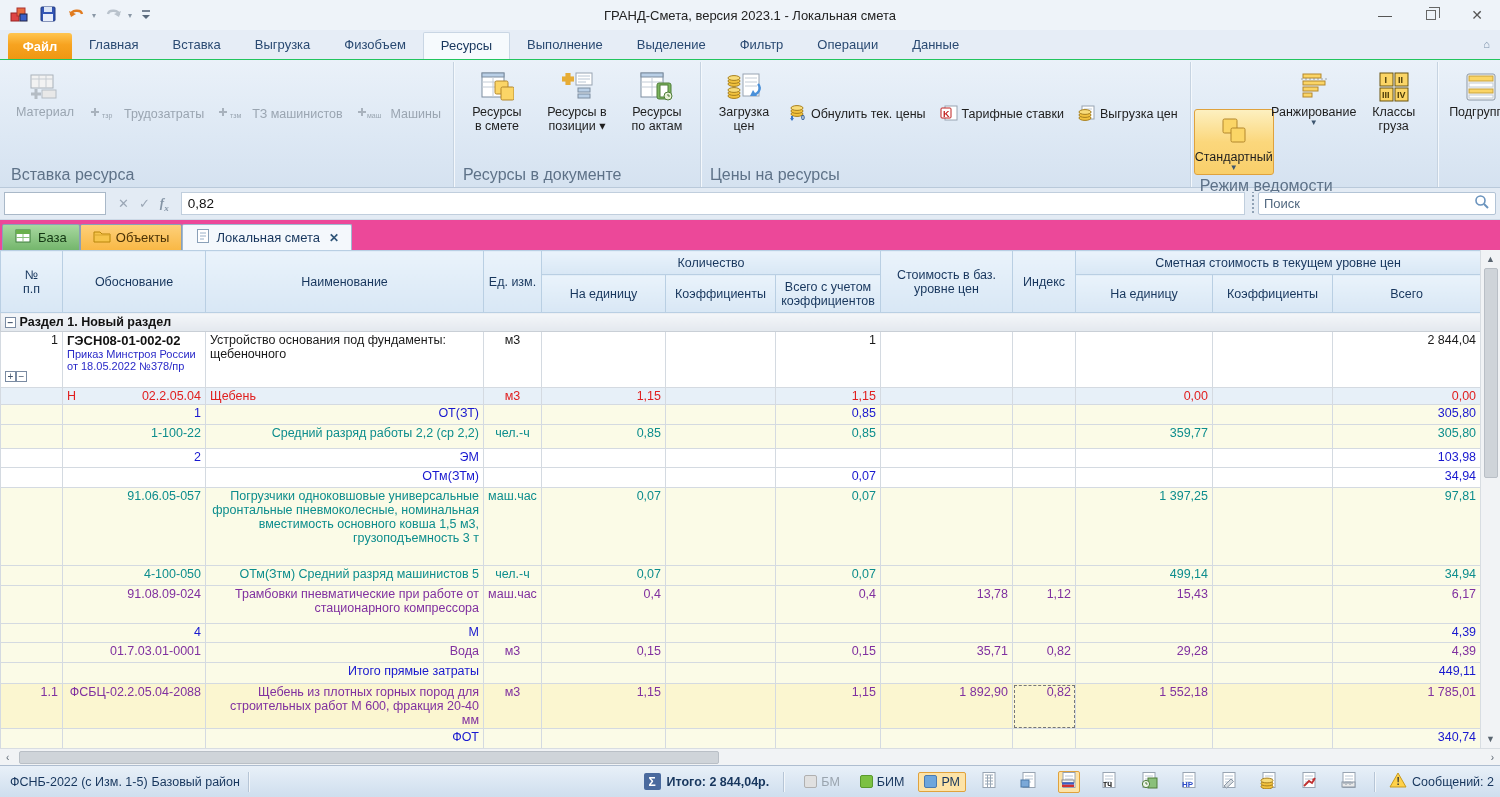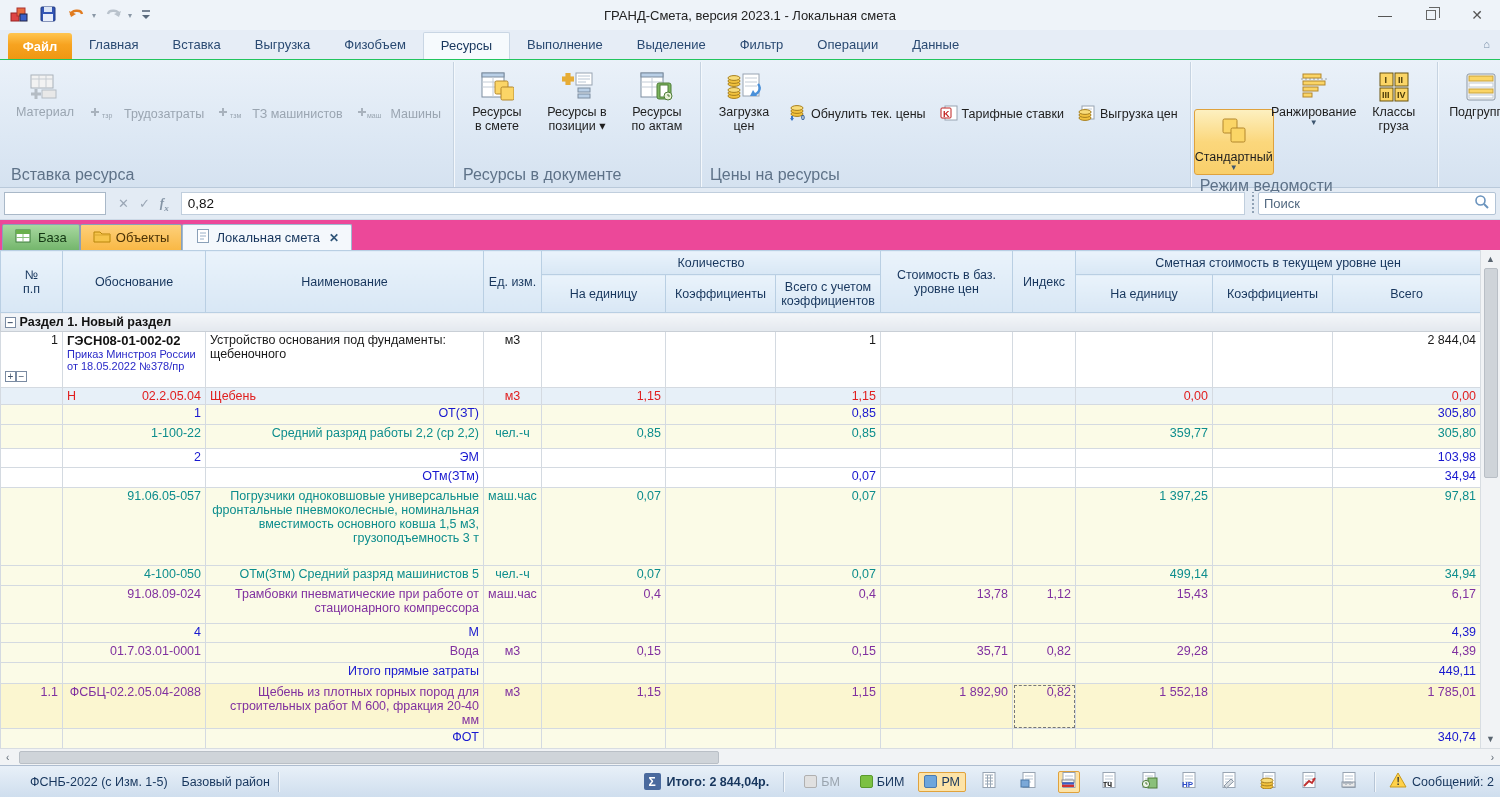--- a/index.html
+++ b/index.html
@@ -76,21 +76,21 @@
   
   .vscroll { width:20px; background:#f1f3f5; border-left:1px solid #d8dde2; display:flex; flex-direction:column; align-items:center; }
   .vthumb { width:14px; background:#cfd4d9; border:1px solid #b9bfc6; border-radius:2px; }
   .sarrow { color:#5a6570; font-size:9px; padding:4px 0; }
   .hscroll { height:17px; background:#f1f3f5; border-top:1px solid #d8dde2; display:flex; align-items:center; }
   .hthumb { height:13px; background:#cfd4d9; border:1px solid #b9bfc6; border-radius:2px; width:700px; margin-left:4px;}
   .hscroll .sarrow { padding:0 6px; font-size:10px;}
   
   .statusbar { height:32px; background:linear-gradient(#e8f0f8,#cfdeee); border-top:1px solid #aebdd0; display:flex; align-items:center; font-size:12.5px; color:#17365d; padding:0 6px; }
   .st-sep { width:1px; height:20px; background:#b6c5d6; box-shadow:1px 0 0 #f2f6fa; margin:0 8px; }
-  .st-left { display:flex; gap:14px; padding-left:4px;margin-left:20px; }
+  .st-left { display:flex; gap:4px; padding-left:4px; }
   .st-right { margin-left:auto; display:flex; align-items:center; gap:6px; }
   .sigma { width:17px; height:17px; background:#4a6a9e; color:#fff; font-weight:bold; font-size:12px; display:flex; align-items:center; justify-content:center; border-radius:2px; }
   .totaltxt { font-weight:bold; color:#17365d; }
   .mode { display:flex; align-items:center; gap:4px; padding:2px 5px; border:1px solid transparent; border-radius:2px;}
   .mode .sq { width:13px; height:13px; border-radius:2px; }
   .mode.dis { color:#9aa4ae; }
   .mode.sel { background:#fde3a7; border-color:#e0a23c; }
   .sticon { width:22px; height:22px; display:flex; align-items:center; justify-content:center; border:1px solid transparent; border-radius:2px;}
   .sticon.sel { background:#fde3a7; border-color:#e0a23c; }
   .msgs { display:flex; align-items:center; gap:5px; }

